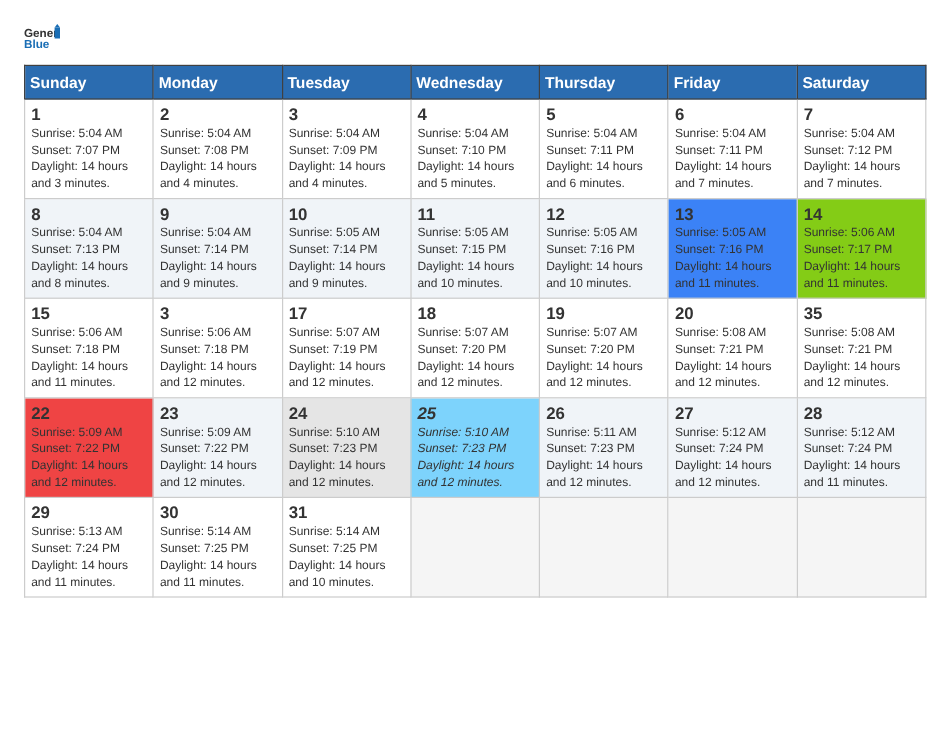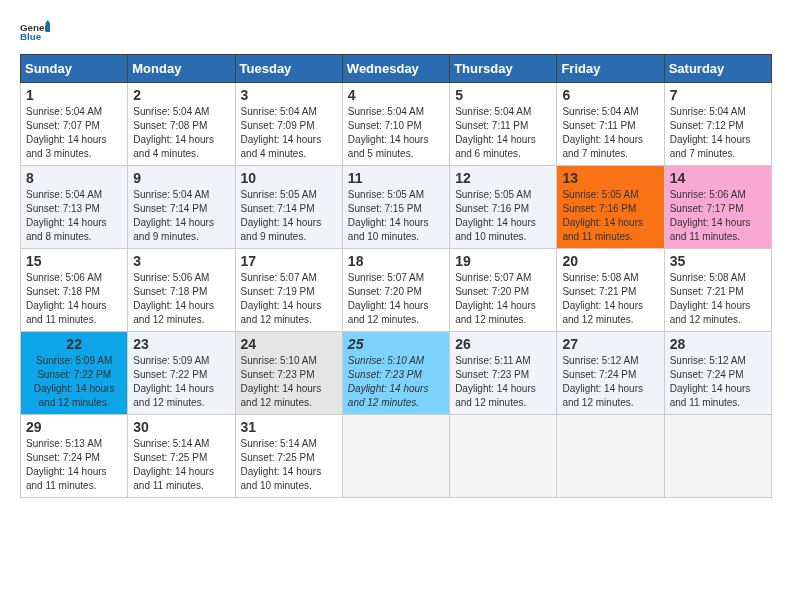--- a/index.html
+++ b/index.html
@@ -189,28 +189,28 @@
 Daylight: 14 hours
 and 10 minutes.</div>
         </td>
         <td style="background: rgb(240, 244, 248);">
           <span class="day-number">12</span>
           <div class="day-info" style="white-space: pre-line;">Sunrise: 5:05 AM
 Sunset: 7:16 PM
 Daylight: 14 hours
 and 10 minutes.</div>
         </td>
-        <td style="background: #f97316;">
+        <td style="background: #3b82f6;">
           <span class="day-number">13</span>
           <div class="day-info" style="white-space: pre-line;">Sunrise: 5:05 AM
 Sunset: 7:16 PM
 Daylight: 14 hours
 and 11 minutes.</div>
         </td>
-        <td style="background: #f9a8d4;">
+        <td style="background: #84cc16;">
           <span class="day-number">14</span>
           <div class="day-info" style="white-space: pre-line;">Sunrise: 5:06 AM
 Sunset: 7:17 PM
 Daylight: 14 hours
 and 11 minutes.</div>
         </td>
       </tr>
       <tr>
         <td>
           <span class="day-number">15</span>
@@ -256,21 +256,21 @@
         </td>
         <td>
           <span class="day-number">35</span>
           <div class="day-info" style="white-space: pre-line;">Sunrise: 5:08 AM
 Sunset: 7:21 PM
 Daylight: 14 hours
 and 12 minutes.</div>
         </td>
       </tr>
       <tr>
-        <td style="background: #0ea5e9; text-align: center;">
+        <td style="background: #ef4444;">
           <span class="day-number">22</span>
           <div class="day-info" style="white-space: pre-line;">Sunrise: 5:09 AM
 Sunset: 7:22 PM
 Daylight: 14 hours
 and 12 minutes.</div>
         </td>
         <td style="background: rgb(240, 244, 248);">
           <span class="day-number">23</span>
           <div class="day-info" style="white-space: pre-line;">Sunrise: 5:09 AM
 Sunset: 7:22 PM

